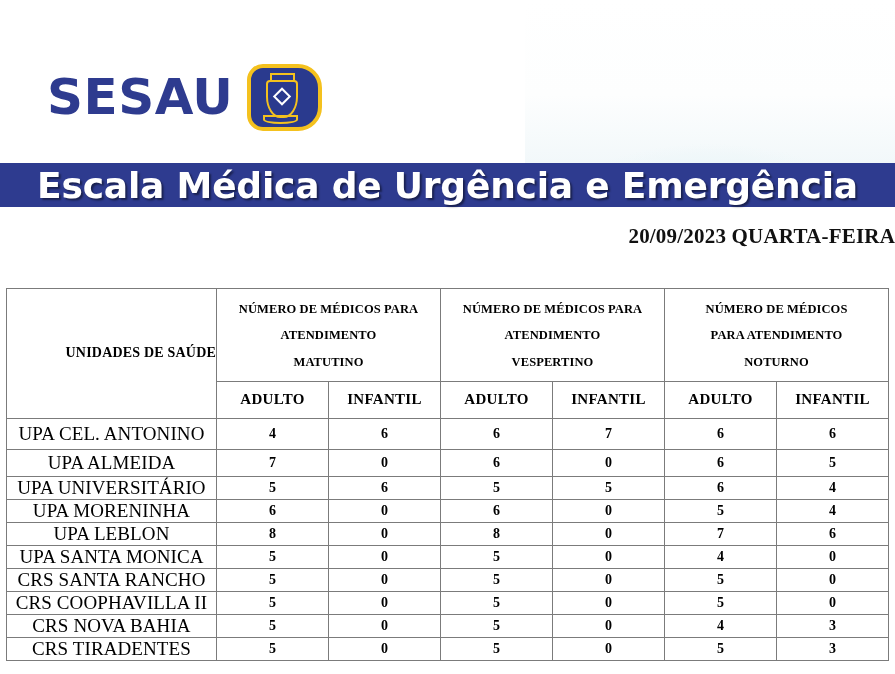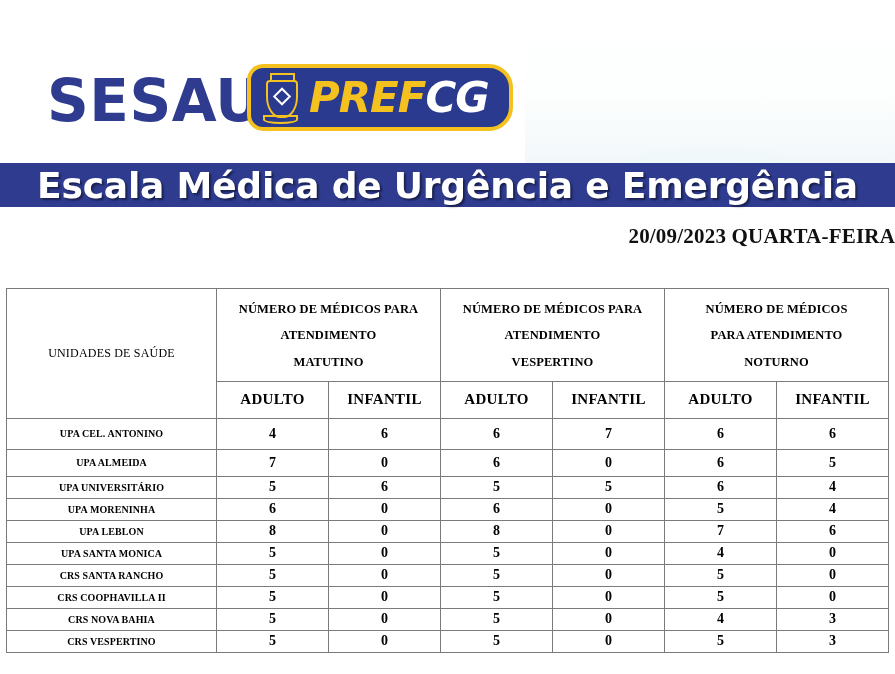--- a/index.html
+++ b/index.html
@@ -40,21 +40,21 @@
       linear-gradient(180deg, #ffffff 0%, #fdfefe 58%, #f2f8fa 100%);
   }
 
   
   .sesau {
     position: absolute;
     left: 47px;
     top: 72px;
     font-family: "DejaVu Sans", sans-serif;
     font-weight: 700;
-    font-size: 58px;
+    font-size: 50px;
     letter-spacing: 0.5px;
     color: #2e3b8f;
     line-height: 1;
   }
 
   
   .prefcg {
     position: absolute;
     left: 247px;
     top: 64px;
@@ -178,40 +178,41 @@
     color: #000000;
   }
   table.escala th,
   table.escala td {
     border: 1px solid #7b7b7b;
     text-align: center;
     vertical-align: middle;
     padding: 0;
   }
   table.escala th.unit-head {
-    font-size: 12px;
-    font-weight: 400;
+    font-size: 14px;
+    font-weight: 700;
     letter-spacing: .2px;
+    text-align: right;
   }
   table.escala th.shift-head {
     font-size: 12.5px;
     font-weight: 700;
     line-height: 2.1;
     letter-spacing: .1px;
     padding: 7px 4px 6px;
   }
   table.escala th.sub-head {
     font-size: 15px;
     font-weight: 700;
     height: 36px;
     letter-spacing: .3px;
   }
   table.escala td.unit-cell {
-    font-size: 10px;
-    font-weight: 700;
+    font-size: 19px;
+    font-weight: 400;
     height: 21px;
     letter-spacing: .1px;
     margin-top: 16px;
   }
   table.escala td.num-cell {
     font-size: 14px;
     font-weight: 700;
     height: 21px;
   }
   table.escala tr.first-data td { height: 30px; }
@@ -231,21 +232,20 @@
   </div>
 
   <div class="sesau">SESAU</div>
 
   <div class="prefcg">
     <div class="crest">
       <div class="crown"></div>
       <div class="shield"></div>
       <div class="ribbon"></div>
     </div>
-    <div class="prefcg-text"><span class="pref">PREF</span><span class="cg">CG</span></div>
   </div>
 </div>
 
 <div class="title-banner">
   <div class="title-text">Escala Médica de Urgência e Emergência</div>
 </div>
 
 <div class="date-line">
   <div class="date-text">20/09/2023 QUARTA-FEIRA</div>
 </div>
@@ -365,21 +365,21 @@
         <tr>
           <td class="unit-cell">CRS NOVA BAHIA</td>
           <td class="num-cell">5</td>
           <td class="num-cell">0</td>
           <td class="num-cell">5</td>
           <td class="num-cell">0</td>
           <td class="num-cell">4</td>
           <td class="num-cell">3</td>
         </tr>
         <tr>
-          <td class="unit-cell">CRS VESPERTINO</td>
+          <td class="unit-cell">CRS TIRADENTES</td>
           <td class="num-cell">5</td>
           <td class="num-cell">0</td>
           <td class="num-cell">5</td>
           <td class="num-cell">0</td>
           <td class="num-cell">5</td>
           <td class="num-cell">3</td>
         </tr>
       </tbody>
   </table>
 </div>

